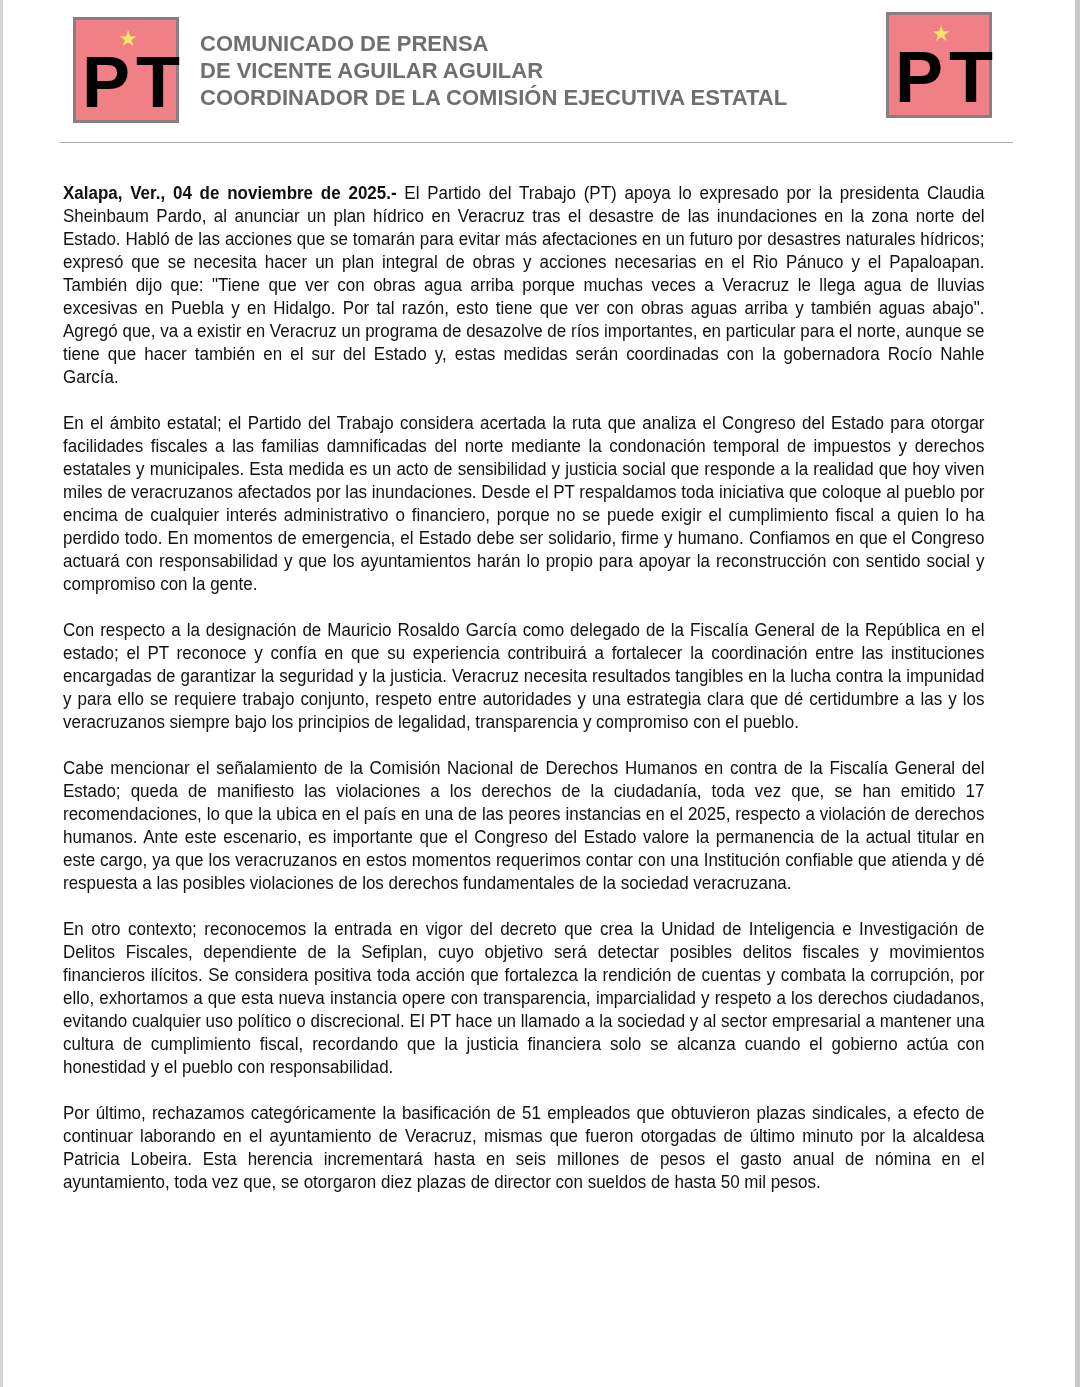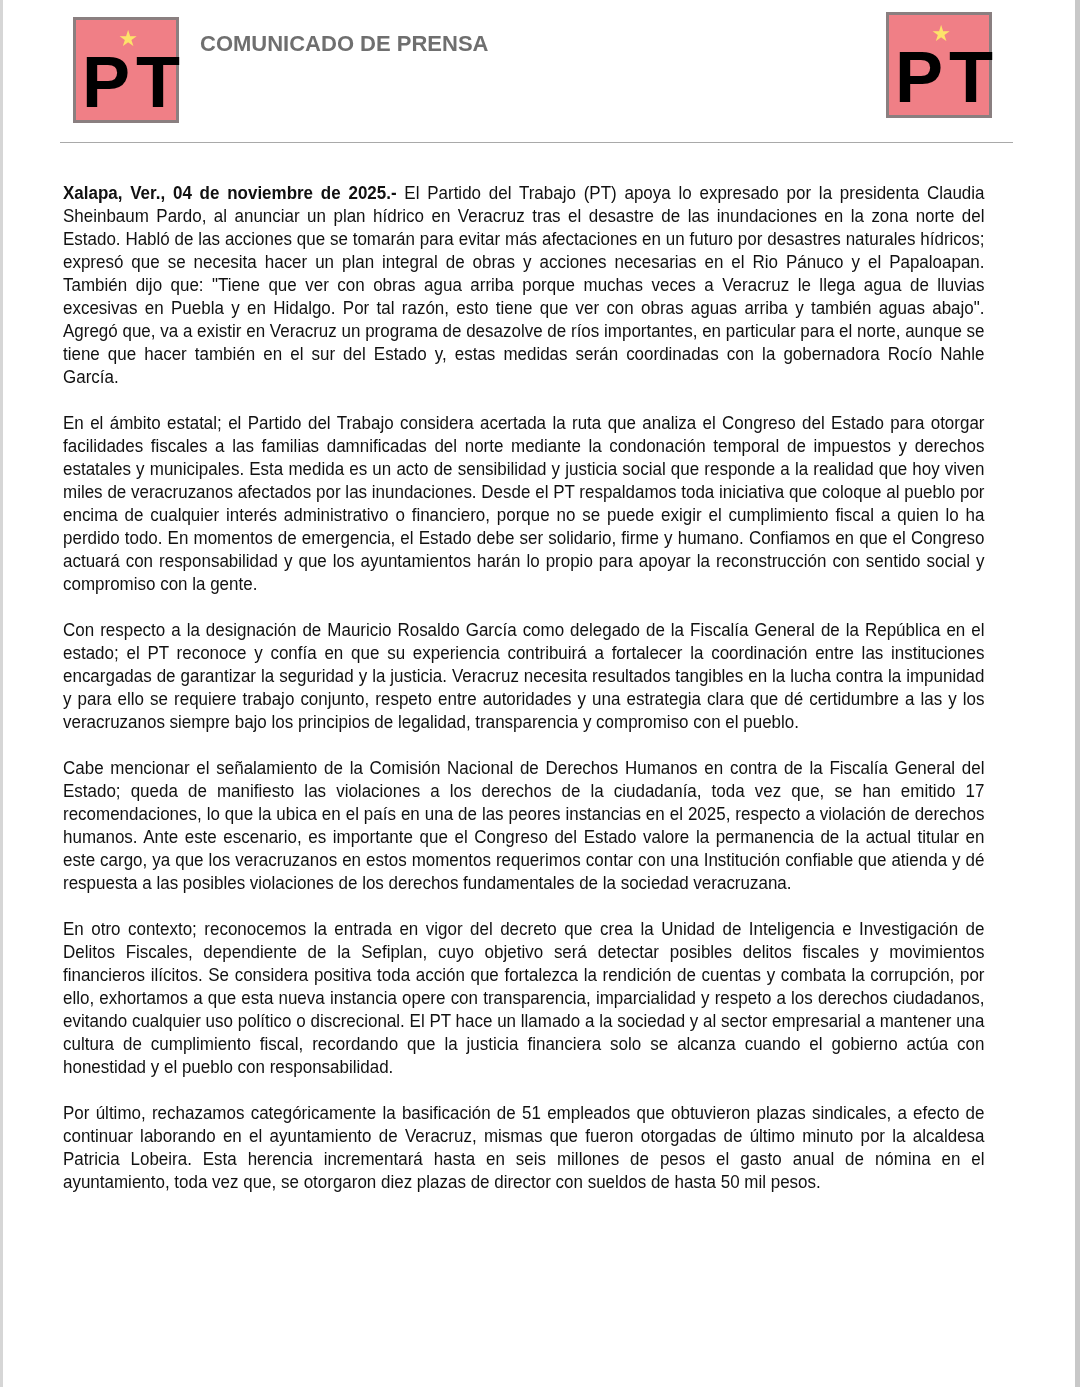--- a/index.html
+++ b/index.html
@@ -44,20 +44,22 @@
 <div class="left-edge"></div>
 <div class="right-edge"></div>
 
 <div class="logo logo-left">
   <div class="star">★</div>
   <div class="letters">PT</div>
 </div>
 
 <div class="header-title">
   <div>COMUNICADO DE PRENSA</div>
+  <div>DE VICENTE AGUILAR AGUILAR</div>
+  <div>COORDINADOR DE LA COMISIÓN EJECUTIVA ESTATAL</div>
 </div>
 
 <div class="logo logo-right">
   <div class="star">★</div>
   <div class="letters">PT</div>
 </div>
 
 <div class="rule"></div>
 
 <div class="content">

